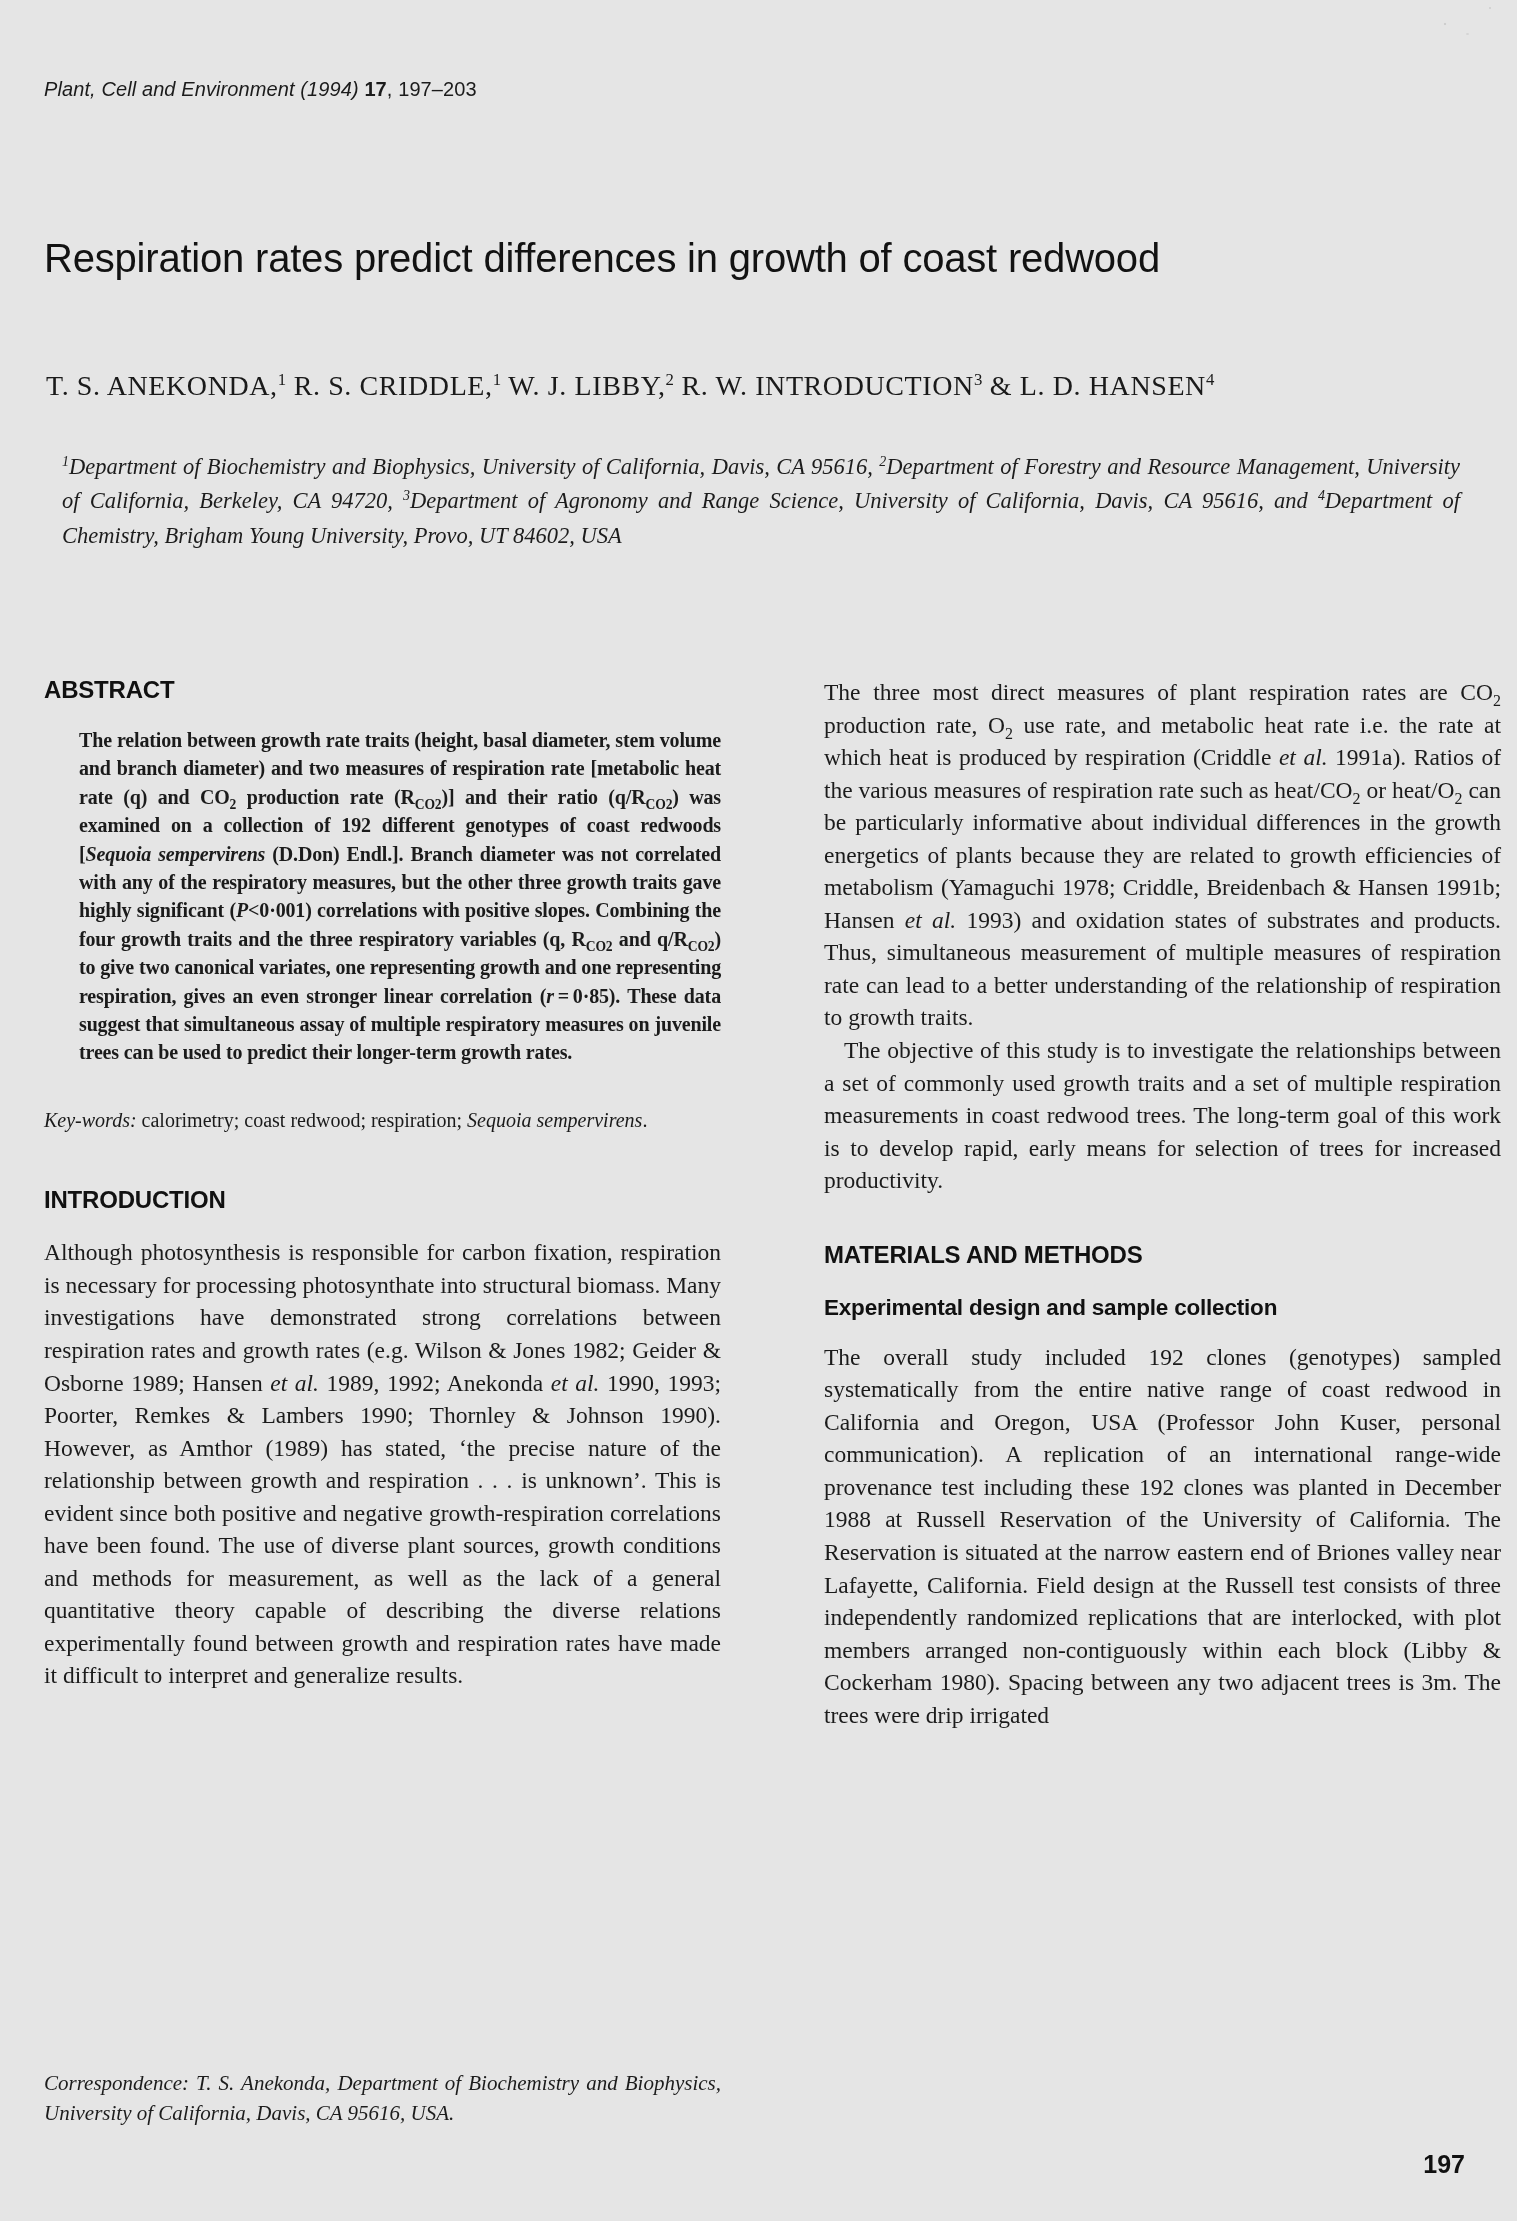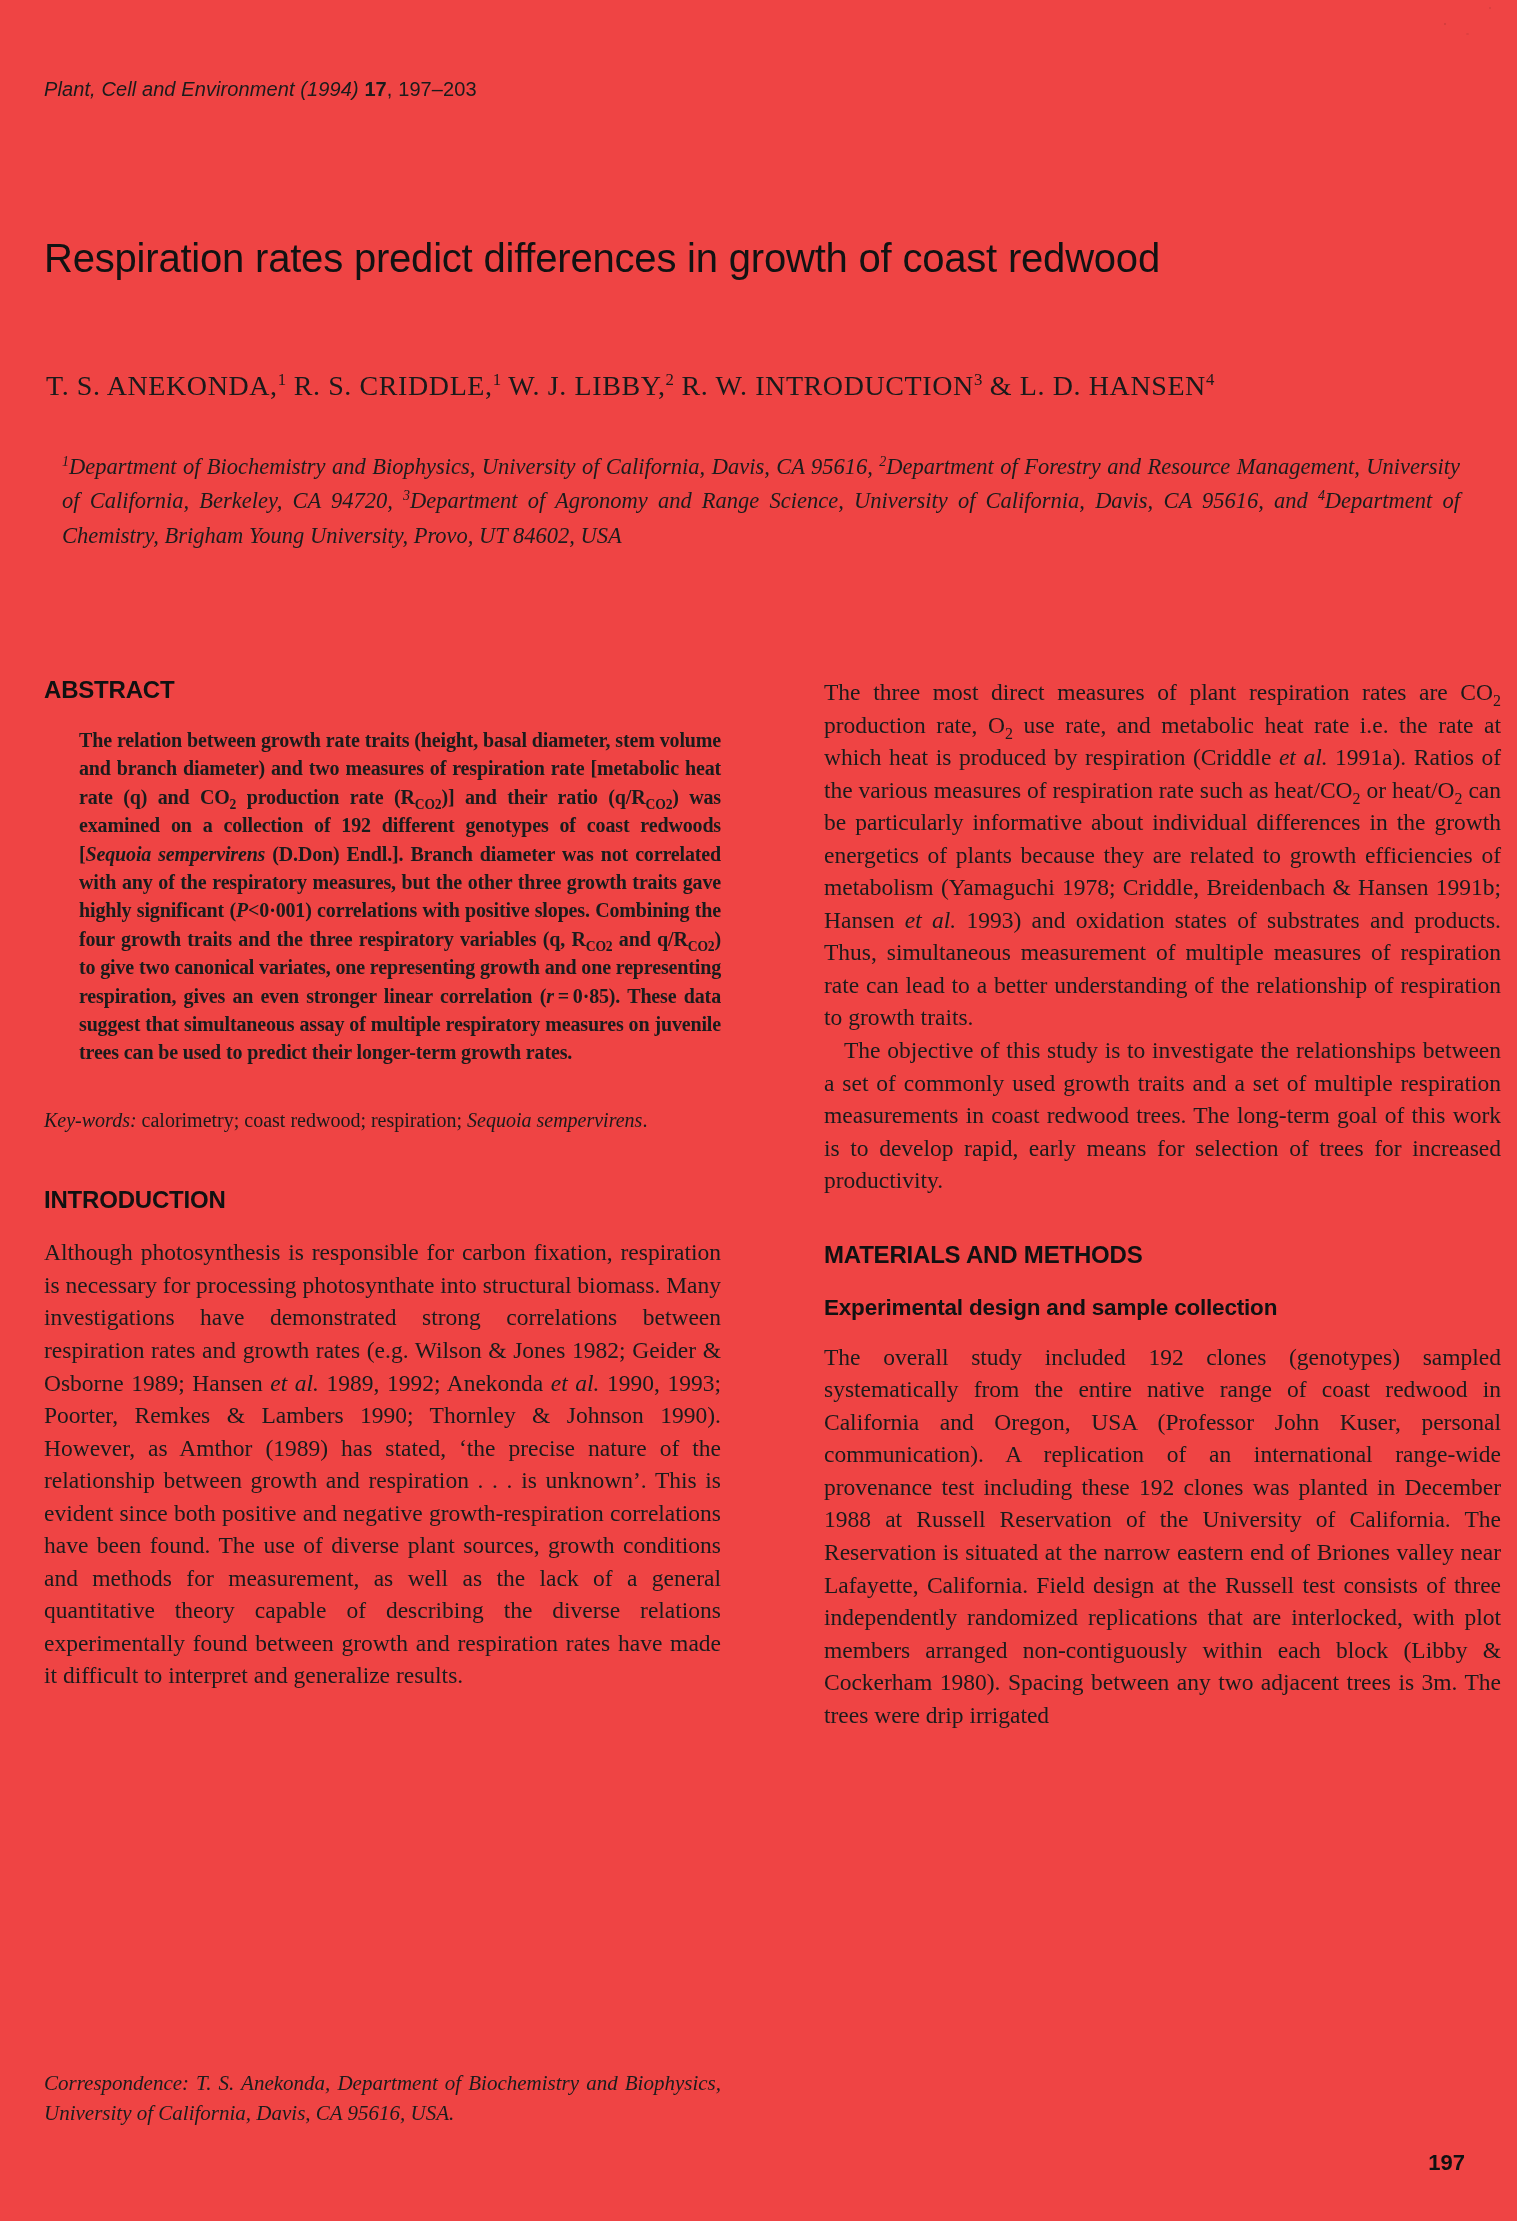--- a/index.html
+++ b/index.html
@@ -12,21 +12,21 @@
     height: 2221px;
     position: relative;
     font-family: "Liberation Serif", serif;
     color: #1a1a1a;
     overflow: hidden;
   }
 
   .page {
     position: absolute;
     inset: 0;
-    background: #ef4444;
+    background: #e5e5e5;
   }
 
   
   .scan-edge {
     position: absolute;
     top: 0; right: 0;
     width: 90px; height: 40px;
     background:
       radial-gradient(circle at 20% 60%, rgba(0,0,0,0.10) 0 1.2px, transparent 1.6px),
       radial-gradient(circle at 70% 20%, rgba(0,0,0,0.08) 0 1px, transparent 1.4px),
@@ -170,21 +170,21 @@
     text-align: justify;
     color: #1c1c1c;
   }
 
   .page-number {
     position: absolute;
     right: 52px;
     top: 2150px;
     font-family: "Liberation Sans", sans-serif;
     font-weight: bold;
-    font-size: 22px;
+    font-size: 25px;
     color: #111;
   }
 </style>
 </head>
 <body>
 
 <div class="page">
 
   <div class="scan-edge"></div>
 

